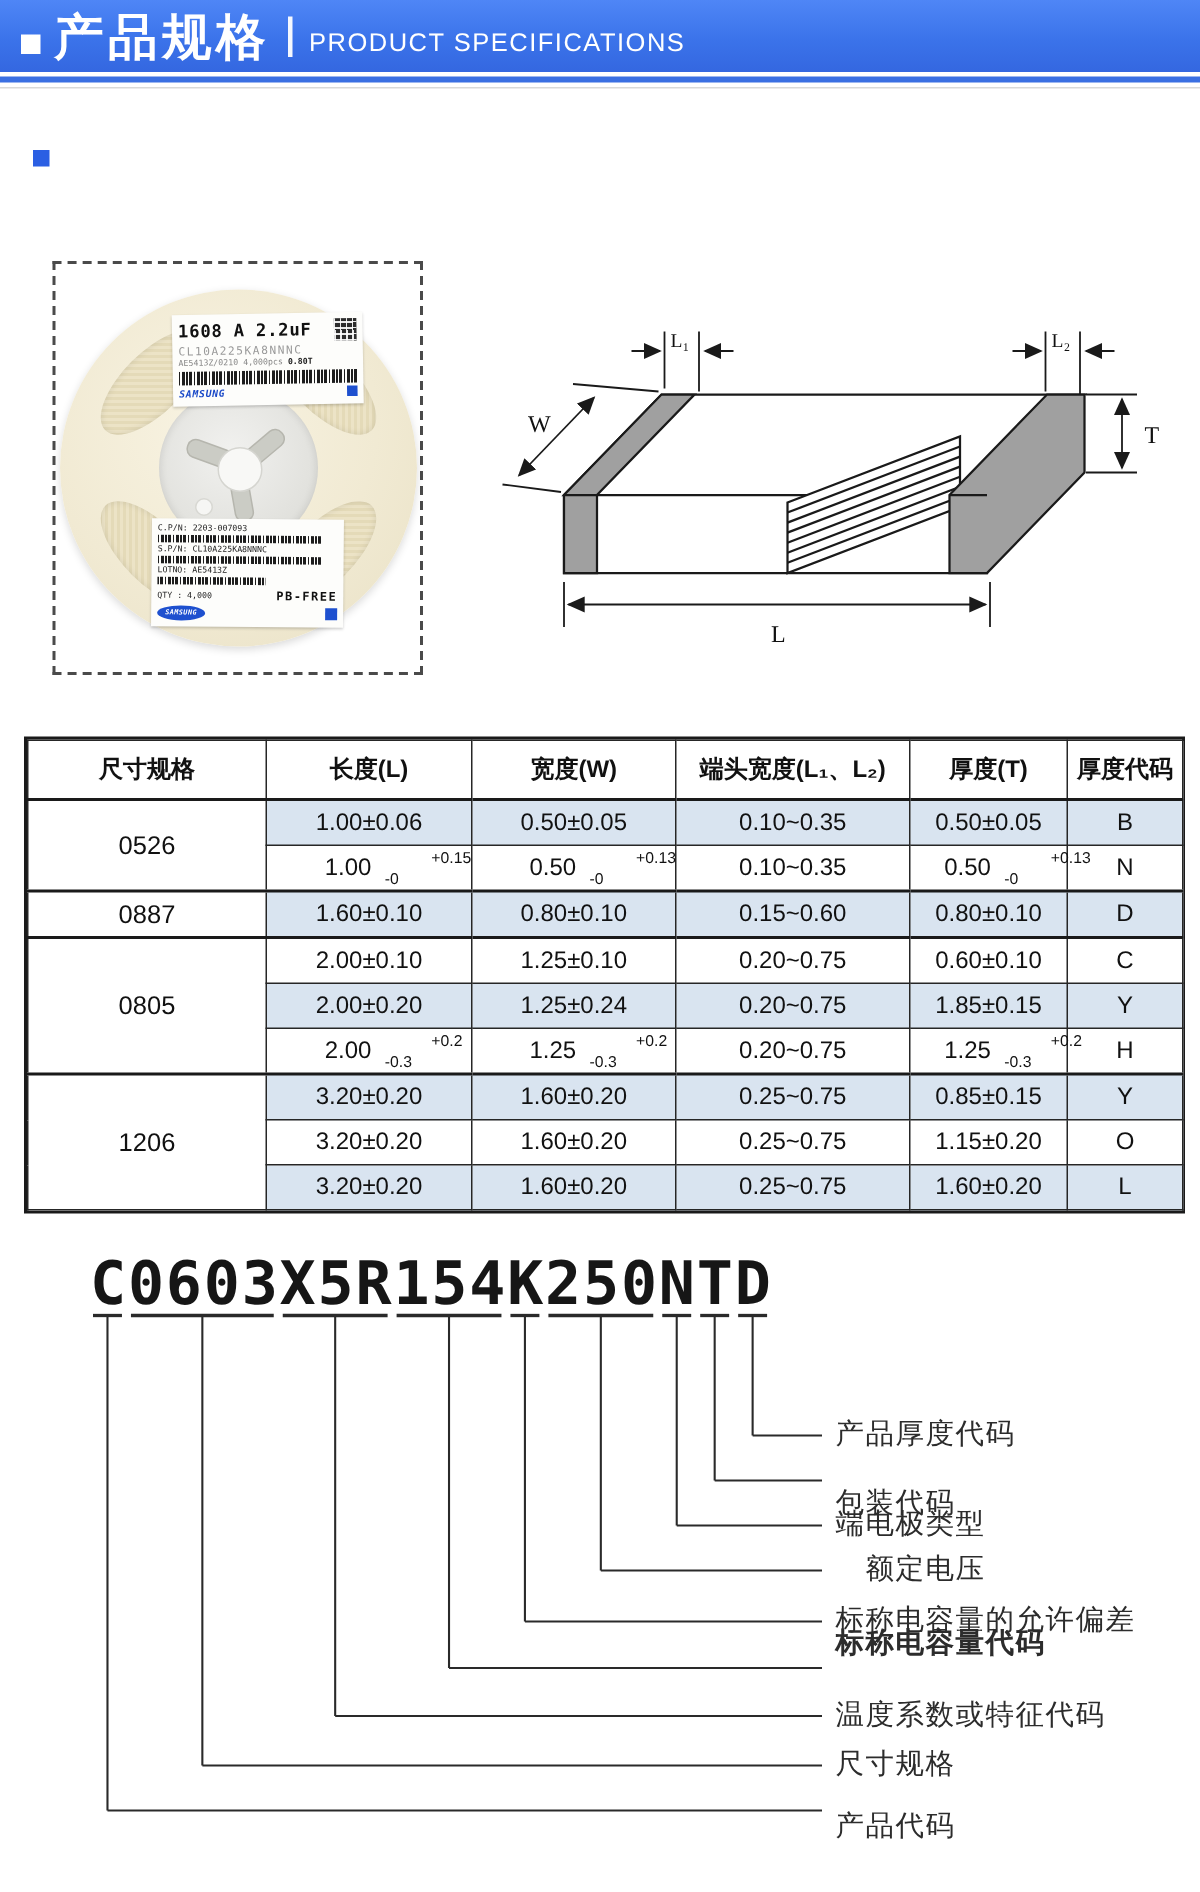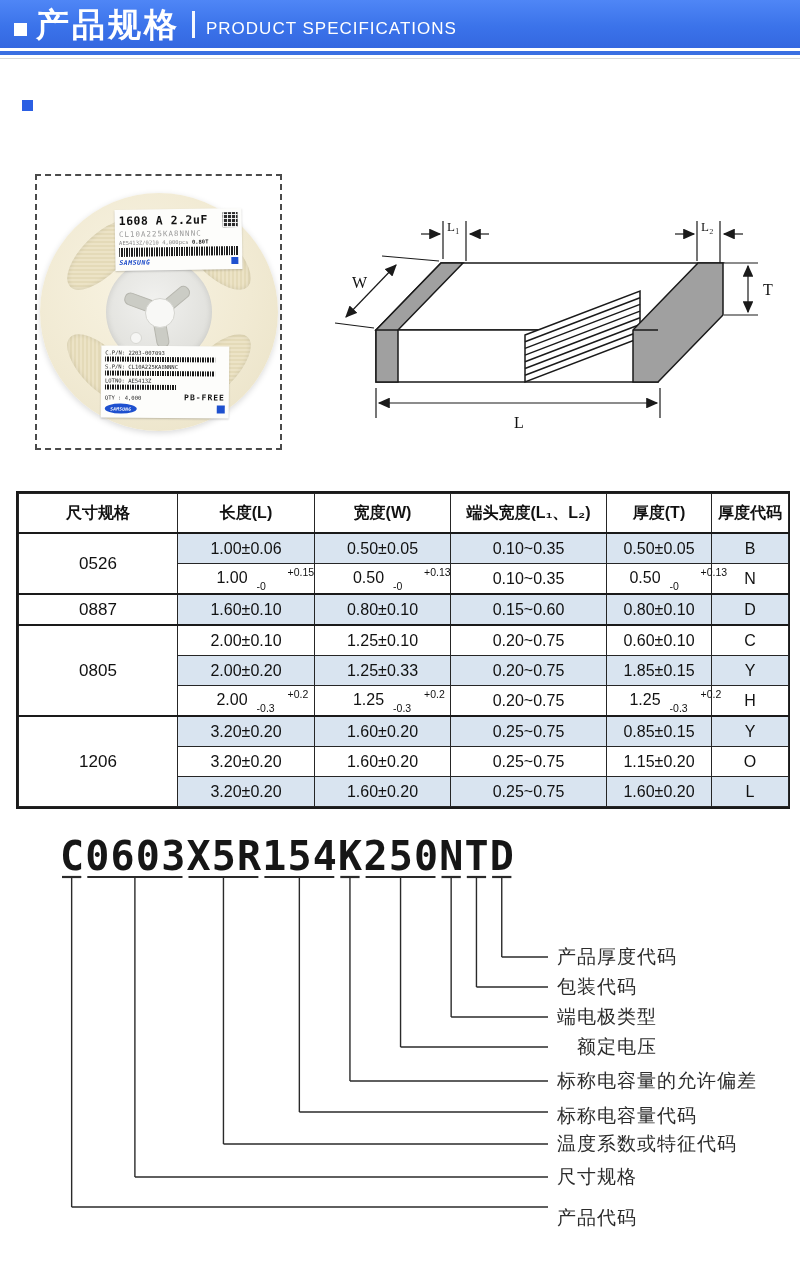--- a/index.html
+++ b/index.html
@@ -254,21 +254,21 @@
           <tr class="group-start">
             <td rowspan="3" class="size-cell">0805</td>
             <td><span>2.00±0.10</span></td>
             <td><span>1.25±0.10</span></td>
             <td><span>0.20~0.75</span></td>
             <td><span>0.60±0.10</span></td>
             <td><span>C</span></td>
           </tr>
           <tr>
             <td class="shaded"><span>2.00±0.20</span></td>
-            <td class="shaded"><span>1.25±0.33</span></td>
+            <td class="shaded"><span>1.25±0.24</span></td>
             <td class="shaded"><span>0.20~0.75</span></td>
             <td class="shaded"><span>1.85±0.15</span></td>
             <td class="shaded"><span>Y</span></td>
           </tr>
           <tr>
             <td><span>2.00</span><span class="tol"><span class="s">+0.2</span><span class="b">-0.3</span></span></td>
             <td><span>1.25</span><span class="tol"><span class="s">+0.2</span><span class="b">-0.3</span></span></td>
             <td><span>0.20~0.75</span></td>
             <td><span>1.25</span><span class="tol"><span class="s">+0.2</span><span class="b">-0.3</span></span></td>
             <td><span>H</span></td>
@@ -326,21 +326,21 @@
         <line x1="466.8" y1="57" x2="486.1" y2="57" stroke="#2a2a2a" stroke-width="2.2"></line>
         <line x1="476.45000000000005" y1="58" x2="476.45000000000005" y2="167" stroke="#2a2a2a" stroke-width="1.4"></line>
         <line x1="476.45000000000005" y1="167" x2="548" y2="167" stroke="#2a2a2a" stroke-width="1.4"></line>
         <line x1="492.1" y1="57" x2="511.4000000000001" y2="57" stroke="#2a2a2a" stroke-width="2.2"></line>
         <line x1="501.75000000000006" y1="58" x2="501.75000000000006" y2="137" stroke="#2a2a2a" stroke-width="1.4"></line>
         <line x1="501.75000000000006" y1="137" x2="548" y2="137" stroke="#2a2a2a" stroke-width="1.4"></line>
       </svg>
   <div class="pn-label" style="top: 386px;">产品代码</div>
       <div class="pn-label" style="top: 345px;">尺寸规格</div>
       <div class="pn-label" style="top: 312px;">温度系数或特征代码</div>
-      <div class="pn-label" style="top: 284px;">标称电容量代码</div>
+      <div class="pn-label" style="top: 264px; font-weight: bold;">标称电容量代码</div>
       <div class="pn-label" style="top: 249px;">标称电容量的允许偏差</div>
       <div class="pn-label" style="top: 215px; margin-left: 20px;">额定电压</div>
       <div class="pn-label" style="top: 185px;">端电极类型</div>
-      <div class="pn-label" style="top: 155px;">包装代码</div>
+      <div class="pn-label" style="top: 171px;">包装代码</div>
       <div class="pn-label" style="top: 125px;">产品厚度代码</div>
     </div>
 
 </div>
 
 </body></html>

